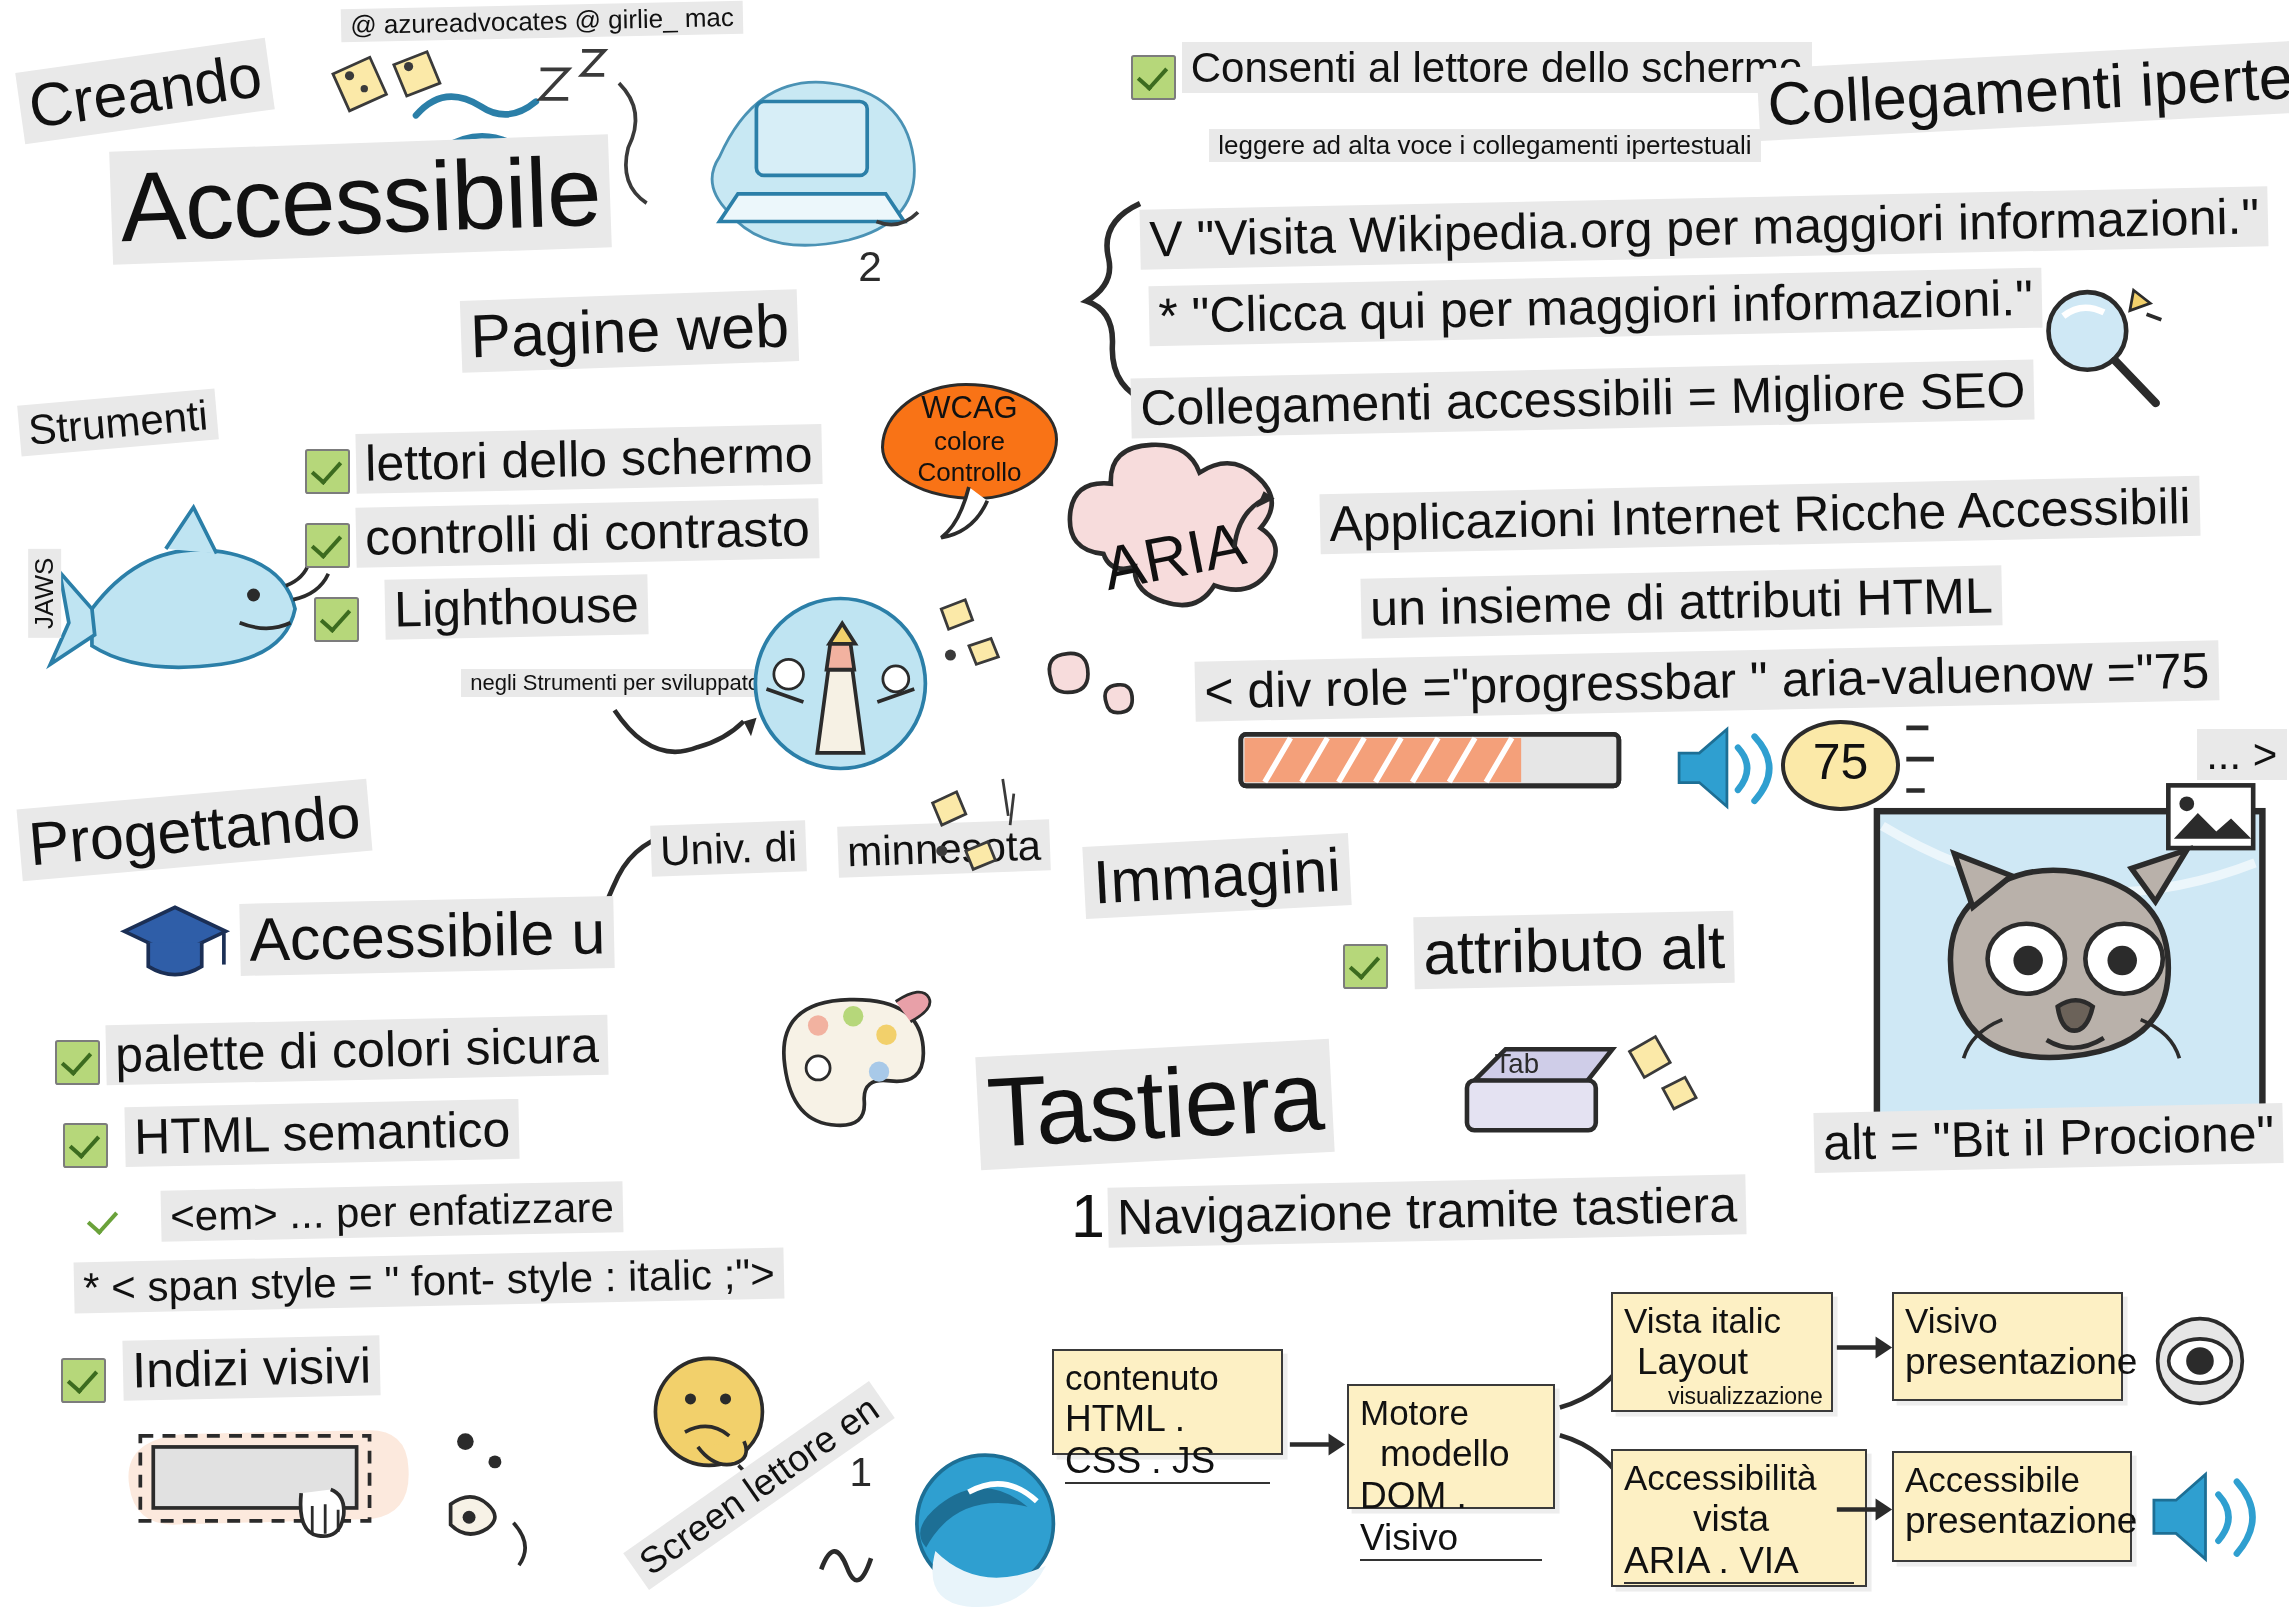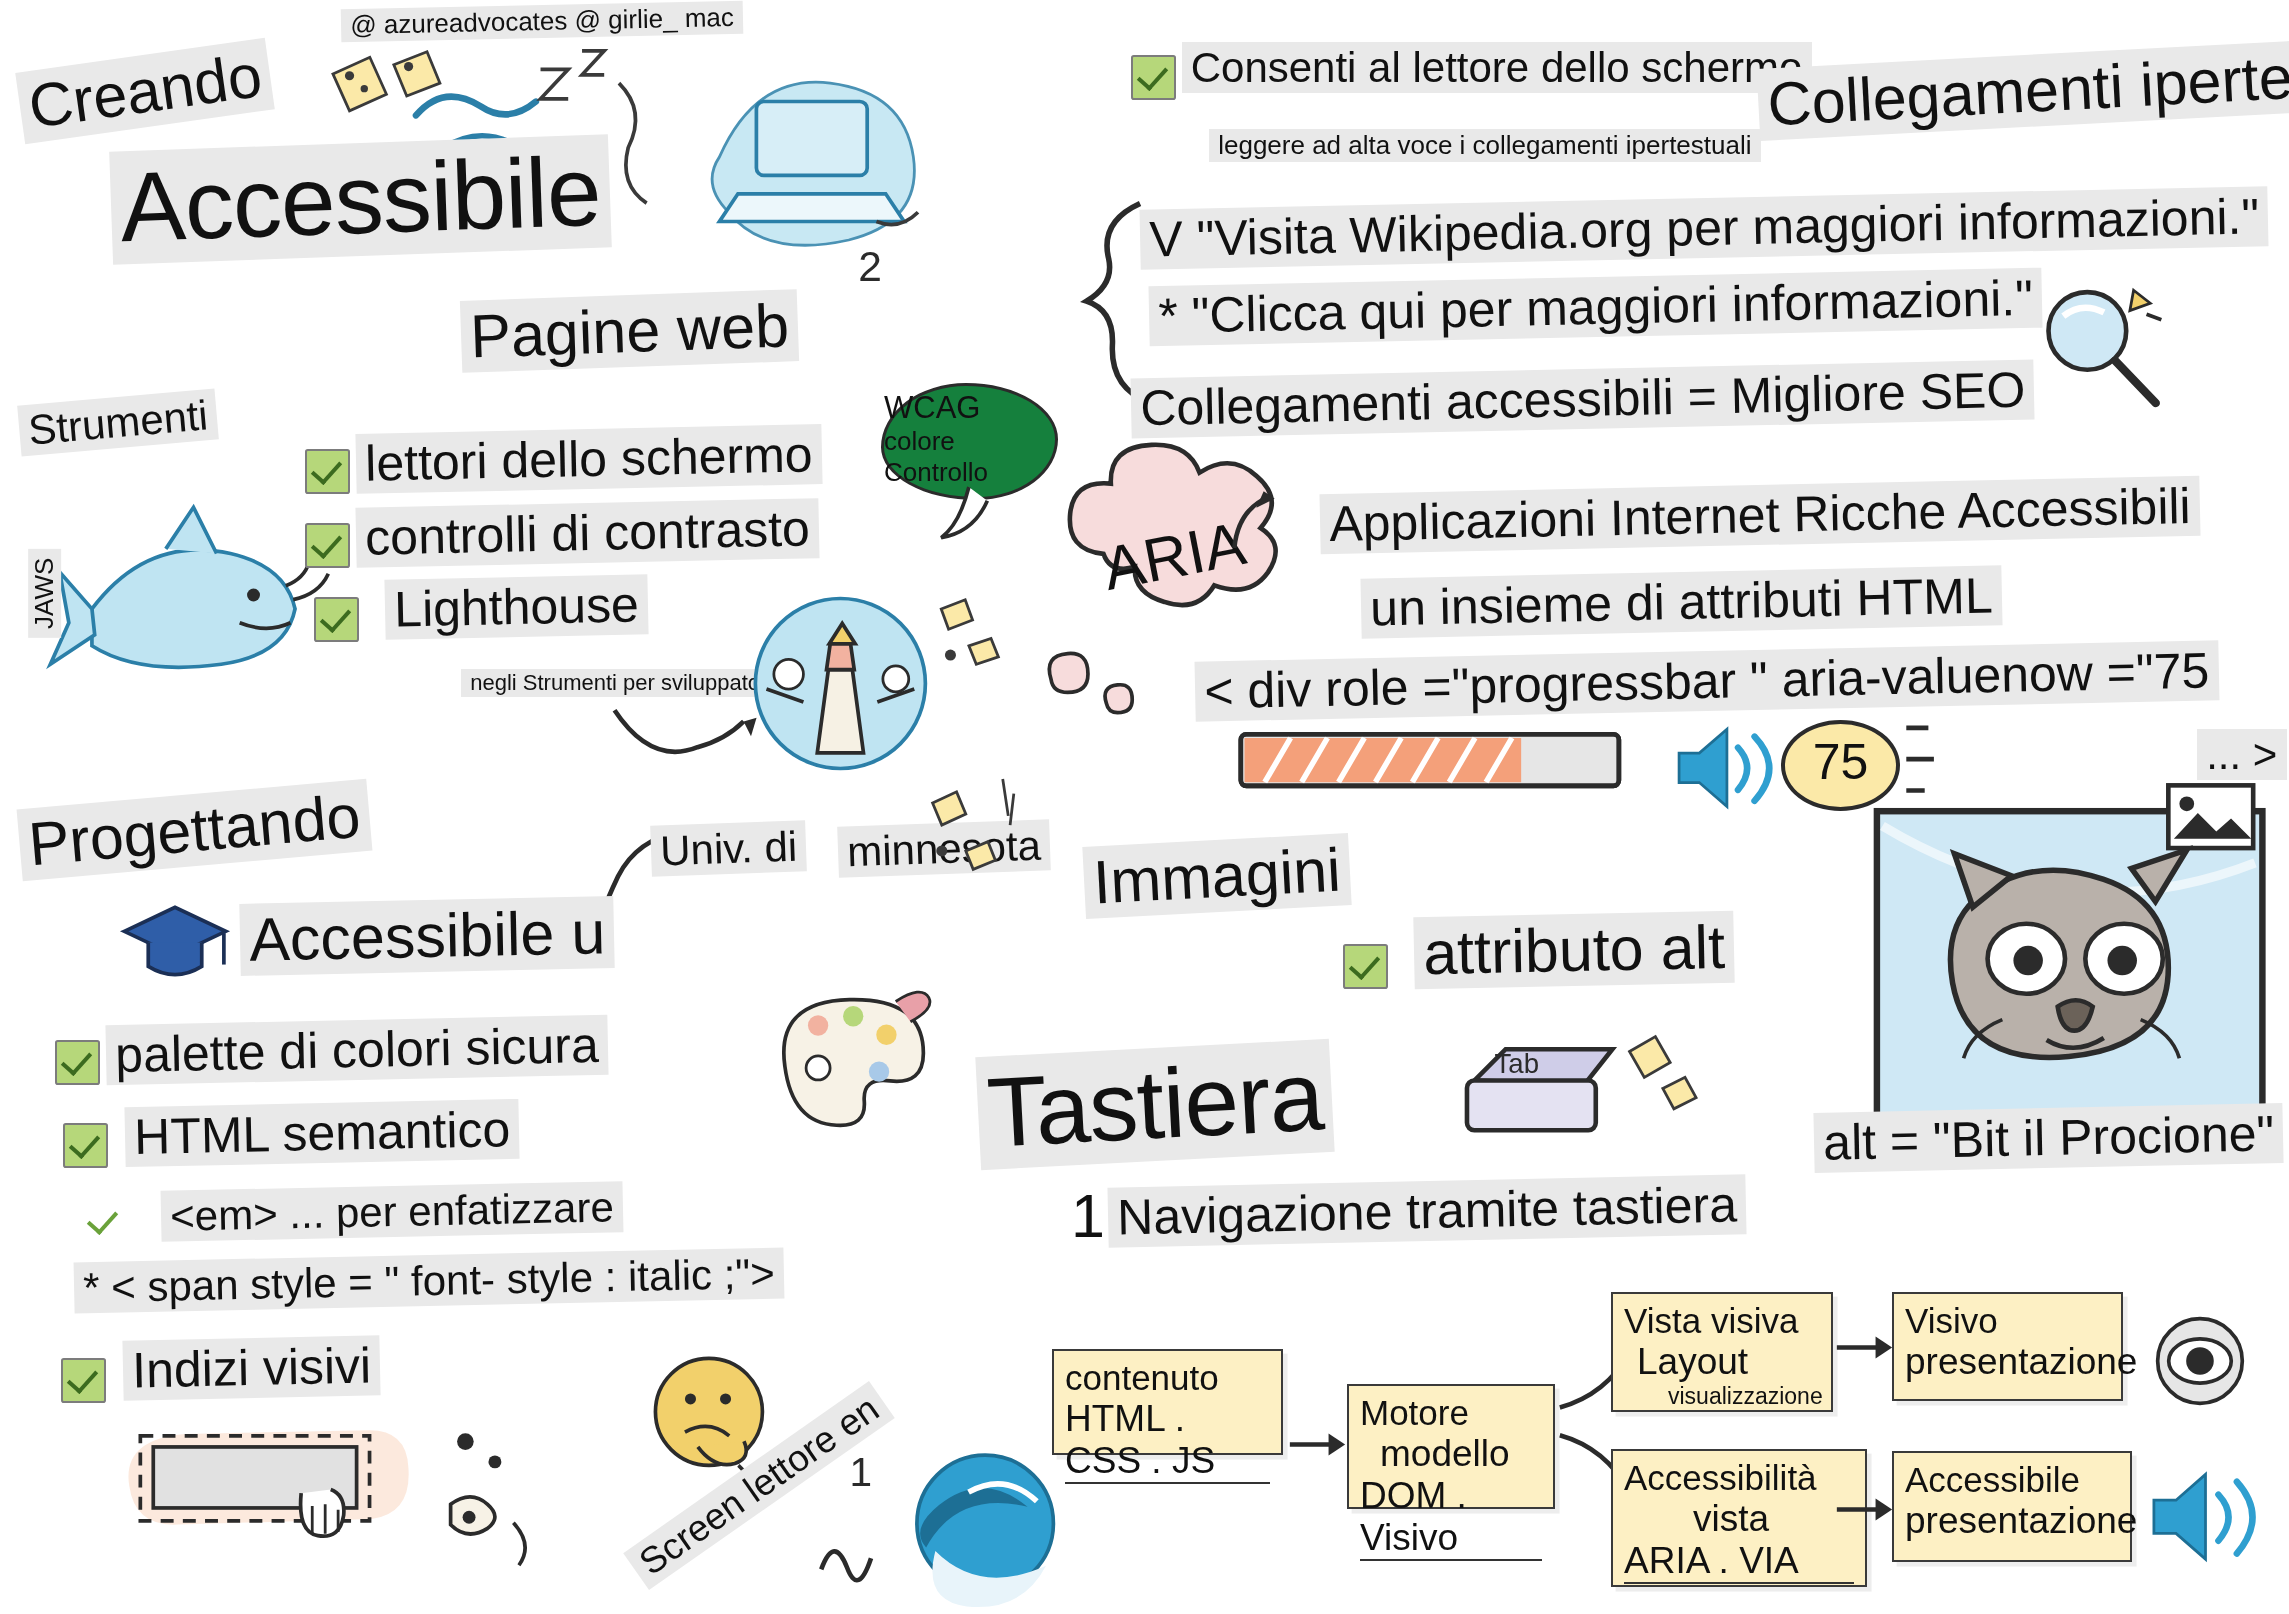--- a/index.html
+++ b/index.html
@@ -77,22 +77,22 @@
   }
   .flowbox .t1 { font-size: 35px; display:block; }
   .flowbox .t2 { font-size: 37px; display:block; }
   .flowbox .t3 { font-size: 23px; display:block; }
   .underline { border-bottom: 2.8px solid #333; display: inline-block; }
 
   .speechbubble {
     position: absolute;
     border: 3.7px solid #2b2b2b;
     border-radius: 48% 52% 46% 54% / 55% 48% 52% 45%;
-    background: #15803d;
-    text-align: left;
+    background: #f97316;
+    text-align: center;
   }
   svg { overflow: visible; }
 </style>
 </head>
 <body>
 
 <div class="canvas">
 
   <div class="abs" style="left:341px; top:4.6px;">
     <span class="hl sm rot-n1">@ azureadvocates @ girlie_ mac</span>
@@ -433,21 +433,21 @@
   </div>
 
   <svg class="abs" style="left:1558px; top:1306px;" width="120" height="240" viewBox="0 0 130 260">
     <path d="M2,110 q50,-14 76,-60" stroke="#2b2b2b" stroke-width="5" fill="none"></path>
     <path d="M70,58 l16,-14 l4,24 z" fill="#2b2b2b"></path>
     <path d="M2,140 q50,14 76,62" stroke="#2b2b2b" stroke-width="5" fill="none"></path>
     <path d="M70,192 l18,14 l-4,-26 z" fill="#2b2b2b"></path>
   </svg>
 
   <div class="flowbox" style="left:1611px; top:1292px; width:222px; height:120px;">
-    <span class="t1">Vista visiva</span>
+    <span class="t1">Vista italic</span>
     <span class="t2" style="margin-left:13px;">Layout</span>
     <span class="t3" style="margin-left:44px;">visualizzazione</span>
   </div>
   <svg class="abs" style="left:1835px; top:1329px;" width="59" height="37" viewBox="0 0 64 40">
     <path d="M2,20 l44,0" stroke="#2b2b2b" stroke-width="5"></path>
     <path d="M44,8 l18,12 l-18,12 z" fill="#2b2b2b"></path>
   </svg>
   <div class="flowbox" style="left:1892px; top:1292px; width:231px; height:109px;">
     <span class="t1">Visivo</span>
     <span class="t2">presentazione</span>

